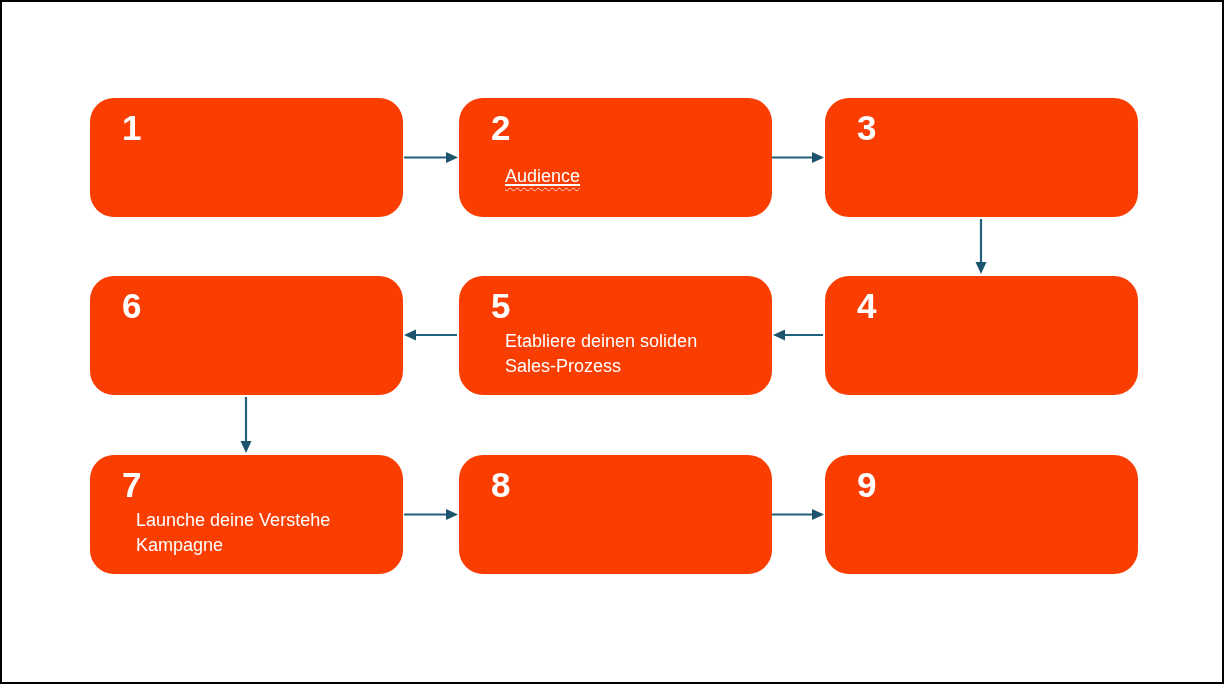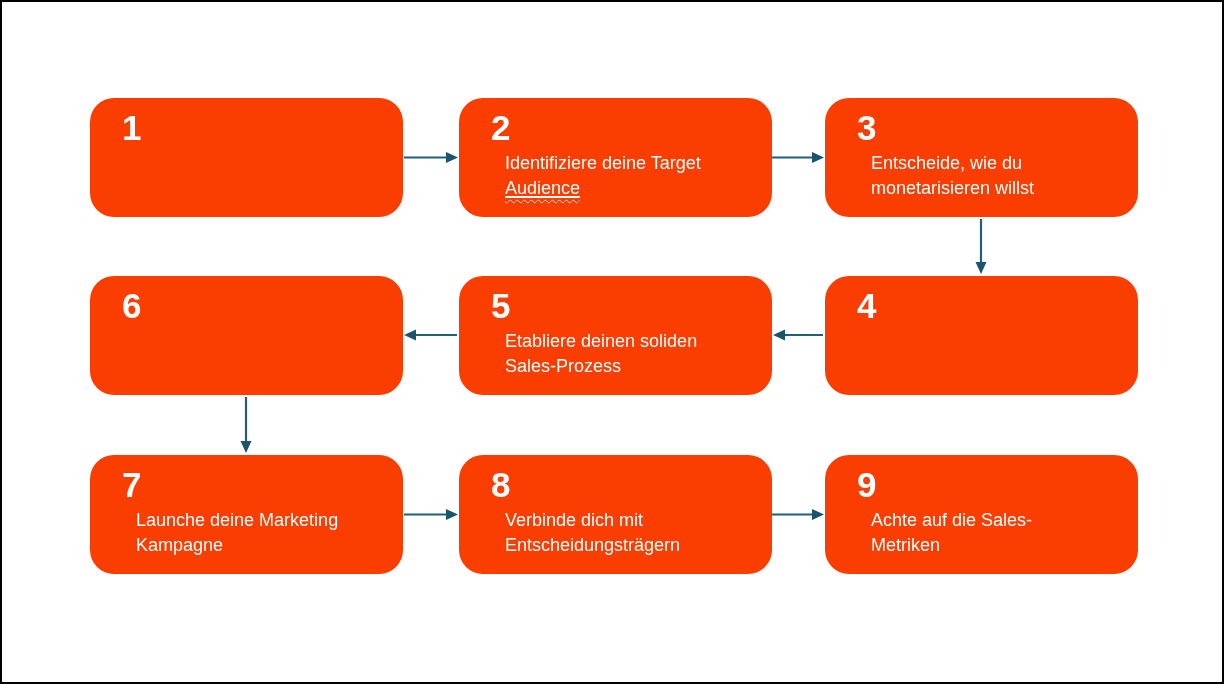--- a/index.html
+++ b/index.html
@@ -132,31 +132,26 @@
     </g>
   </svg>
 
   <div class="box r1 c1">
     <div class="num">1</div>
   </div>
 
   <div class="box r1 c2">
     <div class="num">2</div>
     <div class="labelwrap">
-      <p><span>Identifiziere deine Target
-</span><span class="marked"><span class="wavy">Audience</span></span><span></span></p>
+      <p><span class="marked"><span class="wavy">Audience</span></span><span></span></p>
     </div>
   </div>
 
   <div class="box r1 c3">
     <div class="num">3</div>
-    <div class="labelwrap">
-      <p><span>Entscheide, wie du
-monetarisieren willst</span><span class="marked"><span class="wavy"></span></span><span></span></p>
-    </div>
   </div>
 
   <div class="box r2 c3">
     <div class="num">4</div>
   </div>
 
   <div class="box r2 c2">
     <div class="num">5</div>
     <div class="labelwrap">
       <p><span>Etabliere deinen soliden
@@ -164,34 +159,26 @@
     </div>
   </div>
 
   <div class="box r2 c1">
     <div class="num">6</div>
   </div>
 
   <div class="box r3 c1">
     <div class="num">7</div>
     <div class="labelwrap">
-      <p><span>Launche deine Marketing
+      <p><span>Launche deine Verstehe
 Kampagne</span><span class="marked"><span class="wavy"></span></span><span></span></p>
     </div>
   </div>
 
   <div class="box r3 c2">
     <div class="num">8</div>
-    <div class="labelwrap">
-      <p><span>Verbinde dich mit
-Entscheidungsträgern</span><span class="marked"><span class="wavy"></span></span><span></span></p>
-    </div>
   </div>
 
   <div class="box r3 c3">
     <div class="num">9</div>
-    <div class="labelwrap">
-      <p><span>Achte auf die Sales-
-Metriken</span><span class="marked"><span class="wavy"></span></span><span></span></p>
-    </div>
   </div>
 
 </div>
 
 </body></html>

